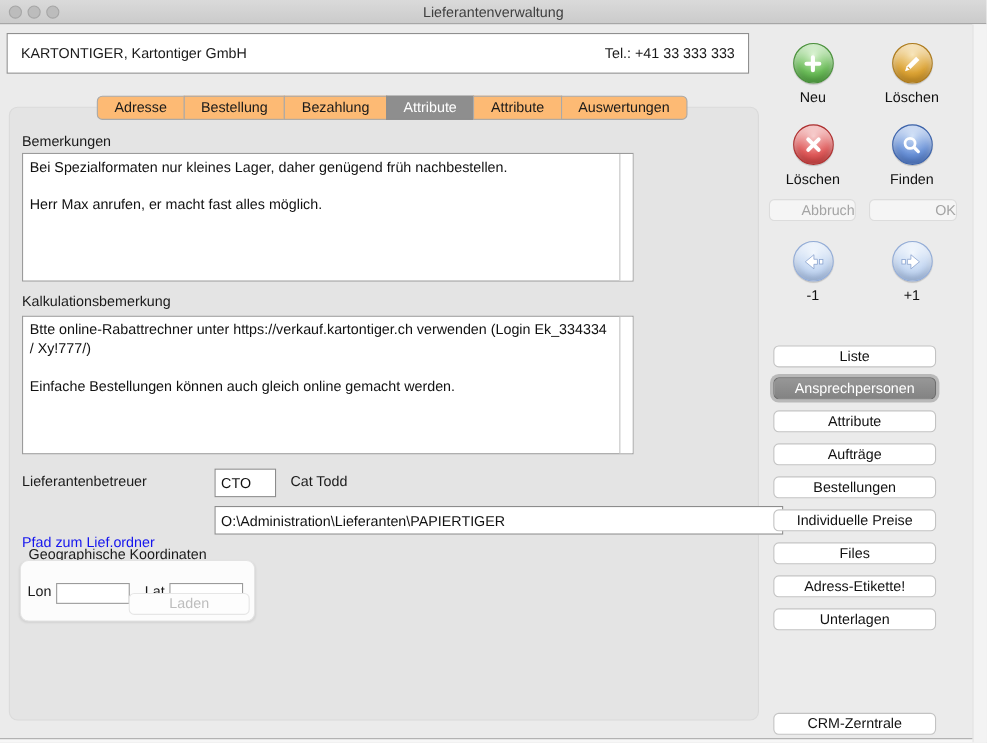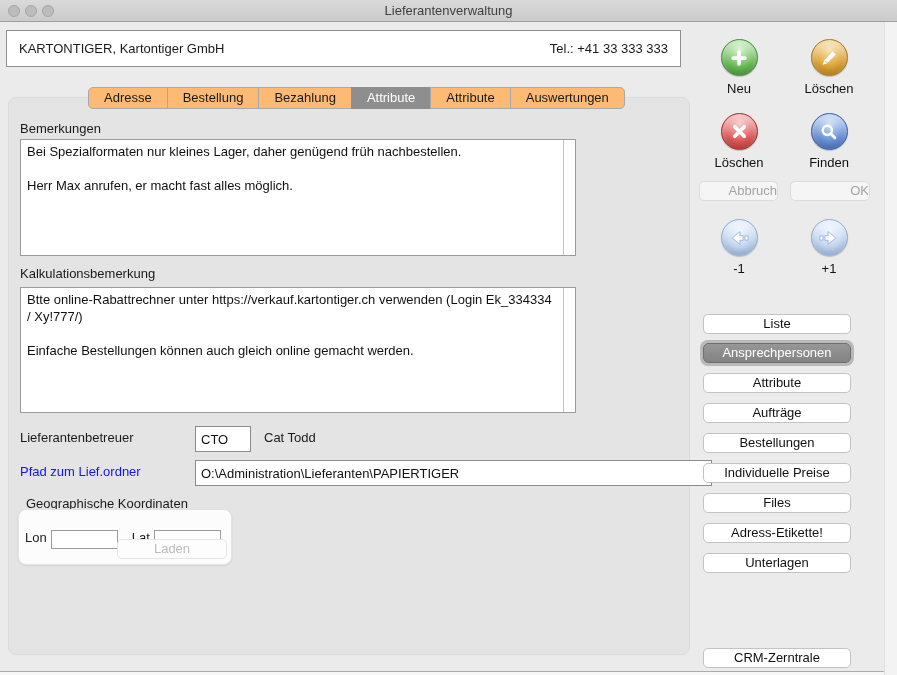--- a/index.html
+++ b/index.html
@@ -46,21 +46,21 @@
   .tab {
     height: 22px; line-height: 20px; padding: 0 15px; background: #fdba74;
     border: 1px solid #a9a9a9; margin-left: -1px; font-size: 13px;
     color: #1a1a1a; text-align: center; cursor: default; white-space: nowrap;
   }
   .tab.first { border-radius: 5px 0 0 5px; margin-left: 0; }
   .tab.last  { border-radius: 0 5px 5px 0; }
   .tab.selected { background: #8e8e8e; border-color: #8e8e8e; color: #ffffff; }
   
   .flabel { position: absolute; font-size: 13px; color: #1a1a1a; }
-  .flabel.link { color: #1414ee; }
+  .flabel.link { color: #1414ee; margin-top: 21px; }
   
   .textbox {
     position: absolute; background: #ffffff; border: 1px solid #9b9b9b;
   }
   .textbox textarea {
     position: absolute; left: 0; top: 0; width: calc(100% - 13px); height: 100%;
     border: none; outline: none; resize: none; background: transparent;
     font-family: "Liberation Sans", sans-serif; font-size: 13px; line-height: 17px;
     padding: 3px 6px; color: #111; overflow: hidden;
   }

